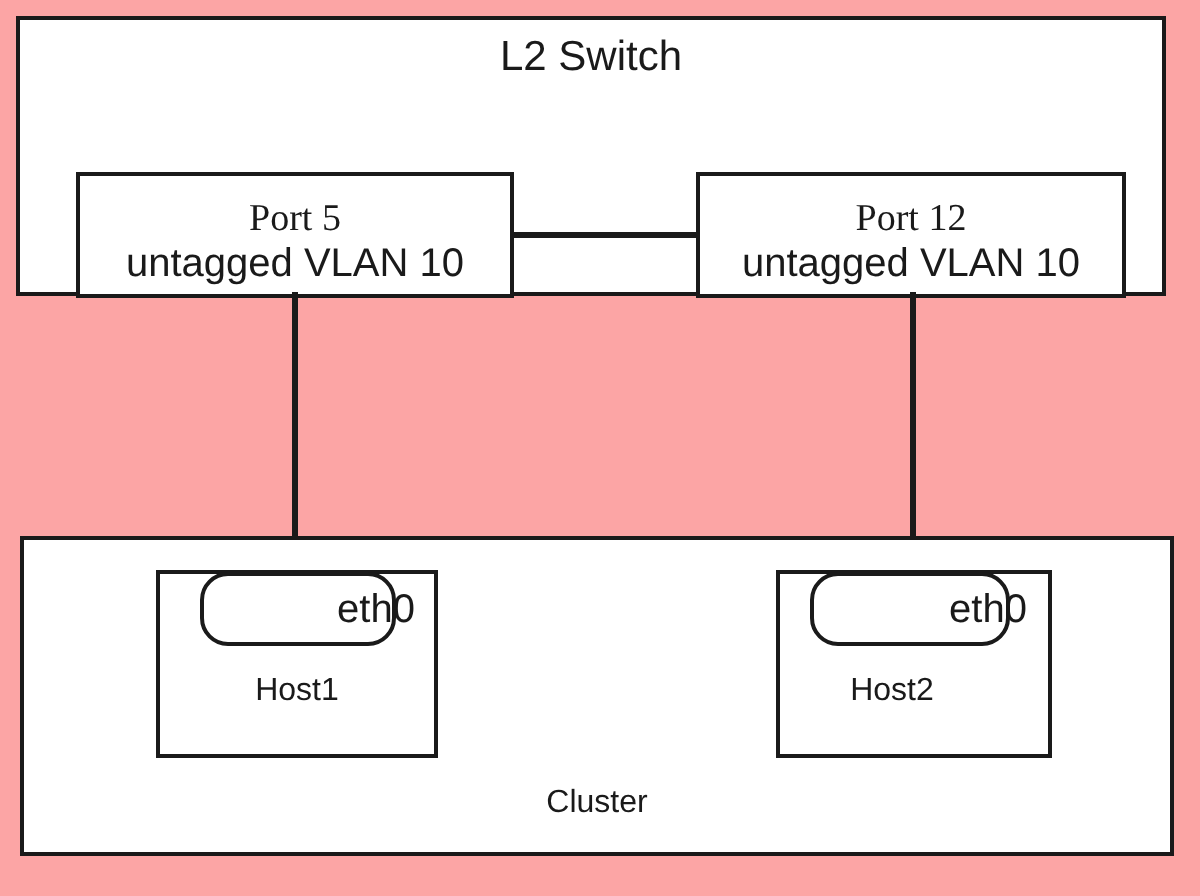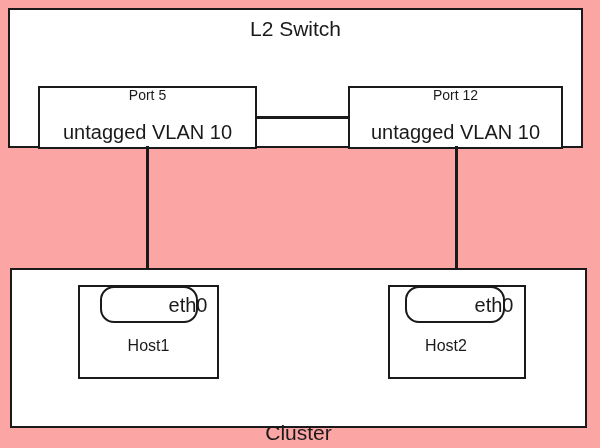--- a/index.html
+++ b/index.html
@@ -70,22 +70,23 @@
   }
 
   #port12-box {
     left: 348px;
     top: 86px;
     width: 215px;
     height: 63px;
   }
 
   .port-name {
-    font-size: 14px;
-    top: 88px;
+    font-size: 19px;
+    top: 100px;
+    font-family: Liberation Serif, serif;
   }
 
   .port-vlan {
     font-size: 20px;
     top: 122px;
   }
 
   #port5-name, #port5-vlan { left: 38px; width: 219px; }
   #port12-name, #port12-vlan { left: 348px; width: 215px; }
 
@@ -101,22 +102,21 @@
     left: 10px;
     top: 268px;
     width: 577px;
     height: 160px;
   }
 
   #cluster-title {
     left: 10px;
     top: 394px;
     width: 577px;
-    font-size: 21px;
-    margin-top: 28px;
+    font-size: 16px;
   }
 
   
   #host1-box {
     left: 78px;
     top: 285px;
     width: 141px;
     height: 94px;
   }
 

